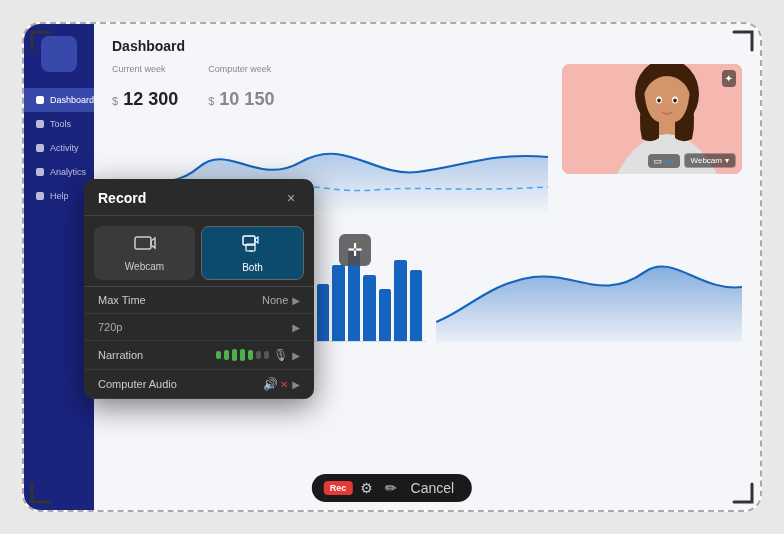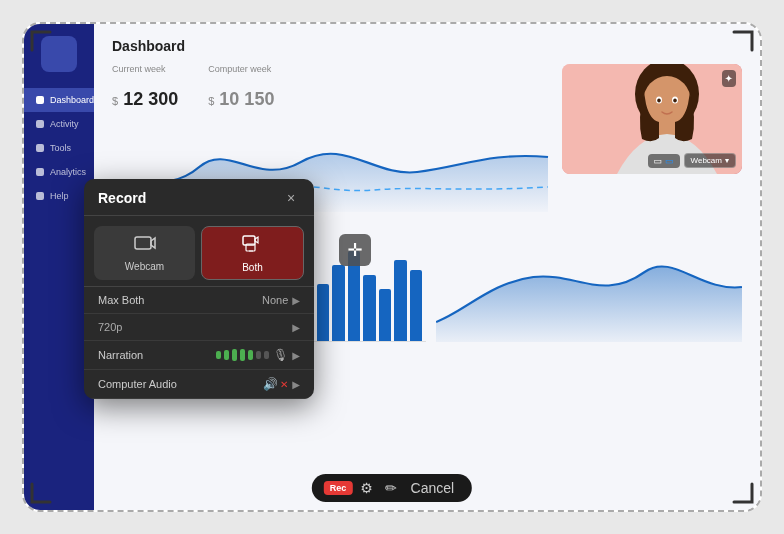--- a/index.html
+++ b/index.html
@@ -241,21 +241,21 @@
       padding: 8px 4px 6px;
       display: flex;
       flex-direction: column;
       align-items: center;
       gap: 4px;
       cursor: pointer;
       color: #ccc;
       font-size: 10px;
     }
     .record-type-btn.active {
-      background: #7f1d1d;
+      background: #0c4a6e;
       color: #fff;
       border: 1px solid #666;
     }
     .record-type-icon {
       font-size: 18px;
       color: #ccc;
     }
     .record-type-btn.active .record-type-icon {
       color: #fff;
     }
@@ -403,25 +403,25 @@
   </div>
 
   <div class="sidebar">
     <div class="sidebar-logo"></div>
     <div class="sidebar-item active">
       <span class="dot"></span>
       <span style="font-size:9px;color:#fff">Dashboard</span>
     </div>
     <div class="sidebar-item">
       <span class="dot"></span>
-      <span style="font-size:9px">Activity</span>
+      <span style="font-size:9px">Tools</span>
     </div>
     <div class="sidebar-item">
       <span class="dot"></span>
-      <span style="font-size:9px">Tools</span>
+      <span style="font-size:9px">Activity</span>
     </div>
     <div class="sidebar-item">
       <span class="dot"></span>
       <span style="font-size:9px">Analytics</span>
     </div>
     <div class="sidebar-item">
       <span class="dot"></span>
       <span style="font-size:9px">Help</span>
     </div>
   </div>
@@ -569,21 +569,21 @@
           </svg>
         </span>
         <span>Both</span>
       </button>
     </div>
 
     
     <div class="settings-list">
 
       <div class="settings-row">
-        <span class="settings-label">Max Both</span>
+        <span class="settings-label">Max Time</span>
         <span class="settings-value">None</span>
         <span class="settings-arrow">▶</span>
       </div>
 
       <div class="settings-row">
         <span class="settings-value">720p</span>
         <span class="settings-arrow">▶</span>
       </div>
 
       <div class="settings-row">

